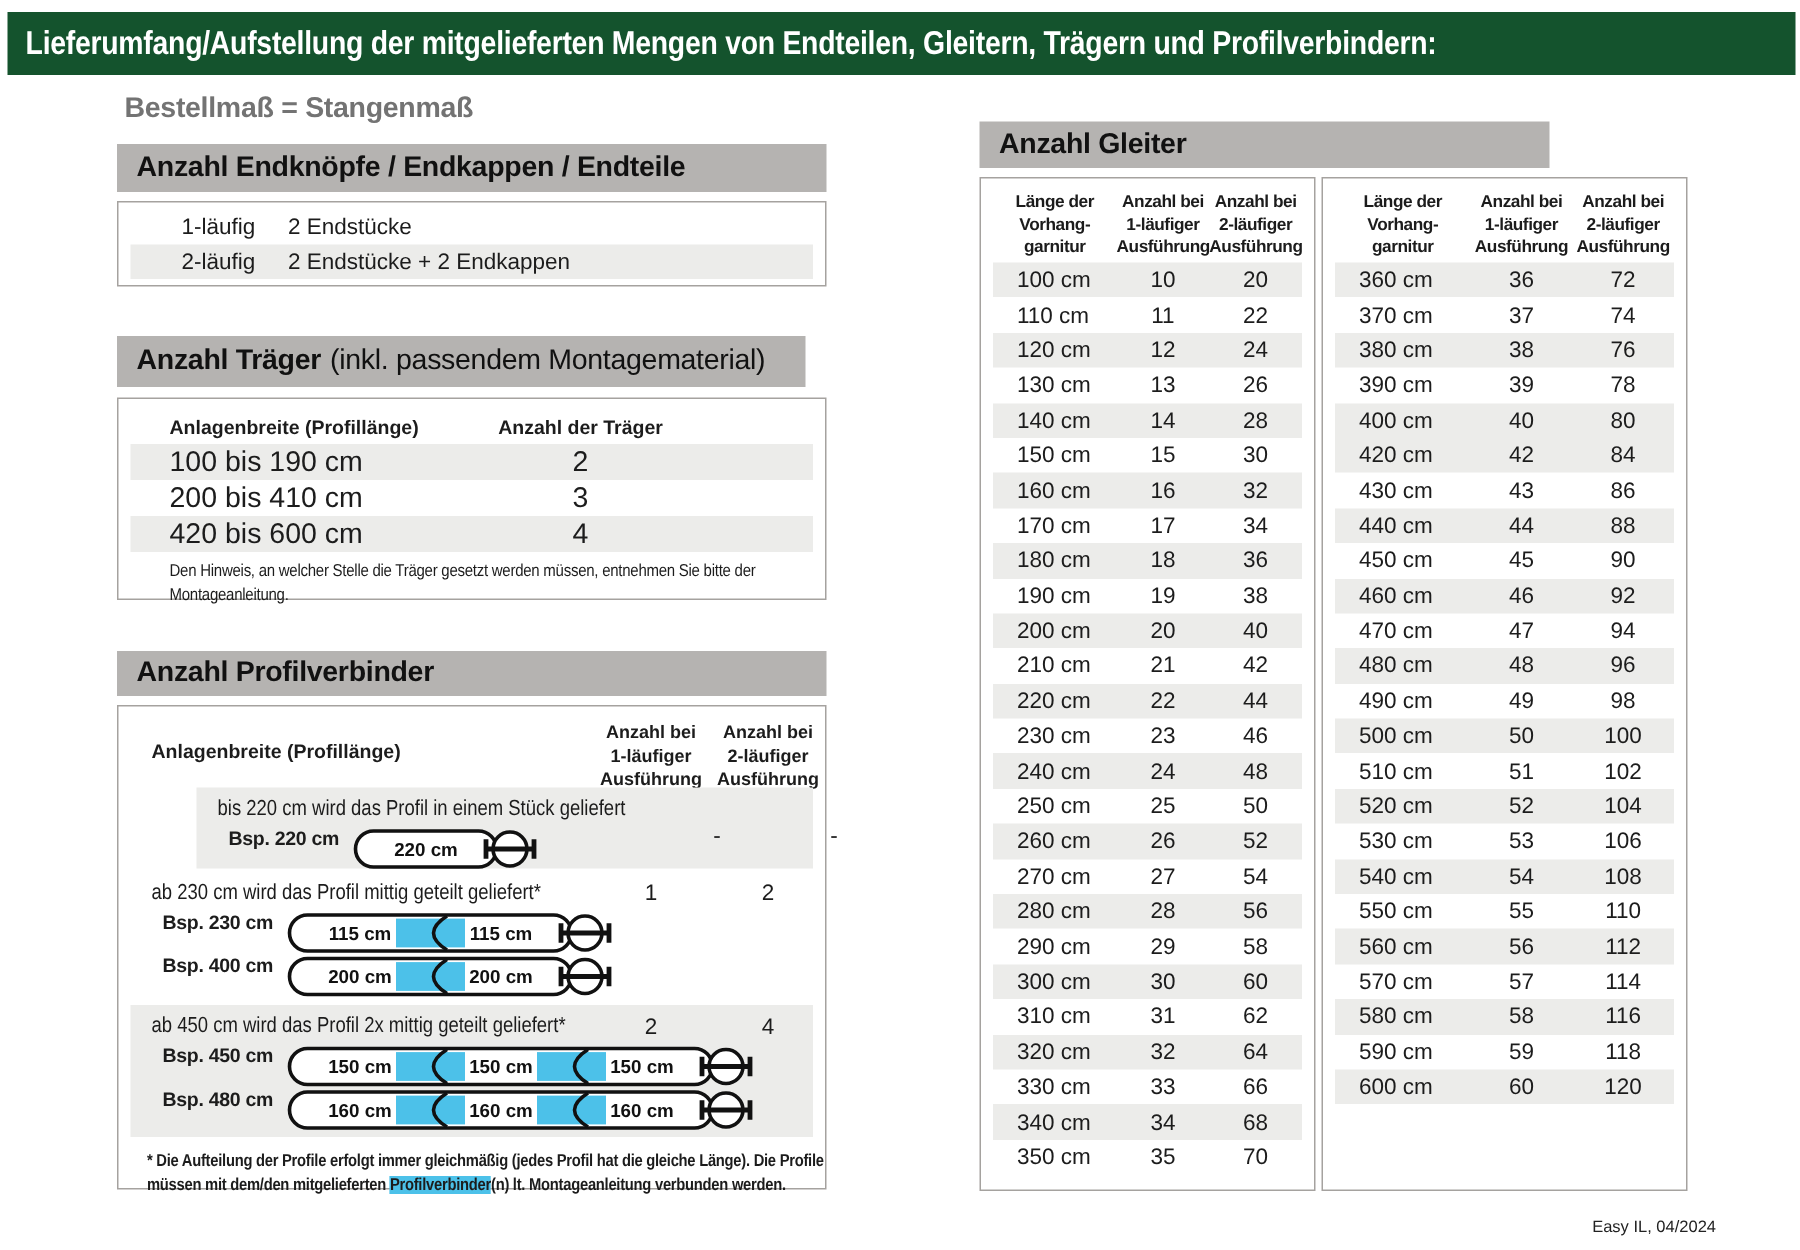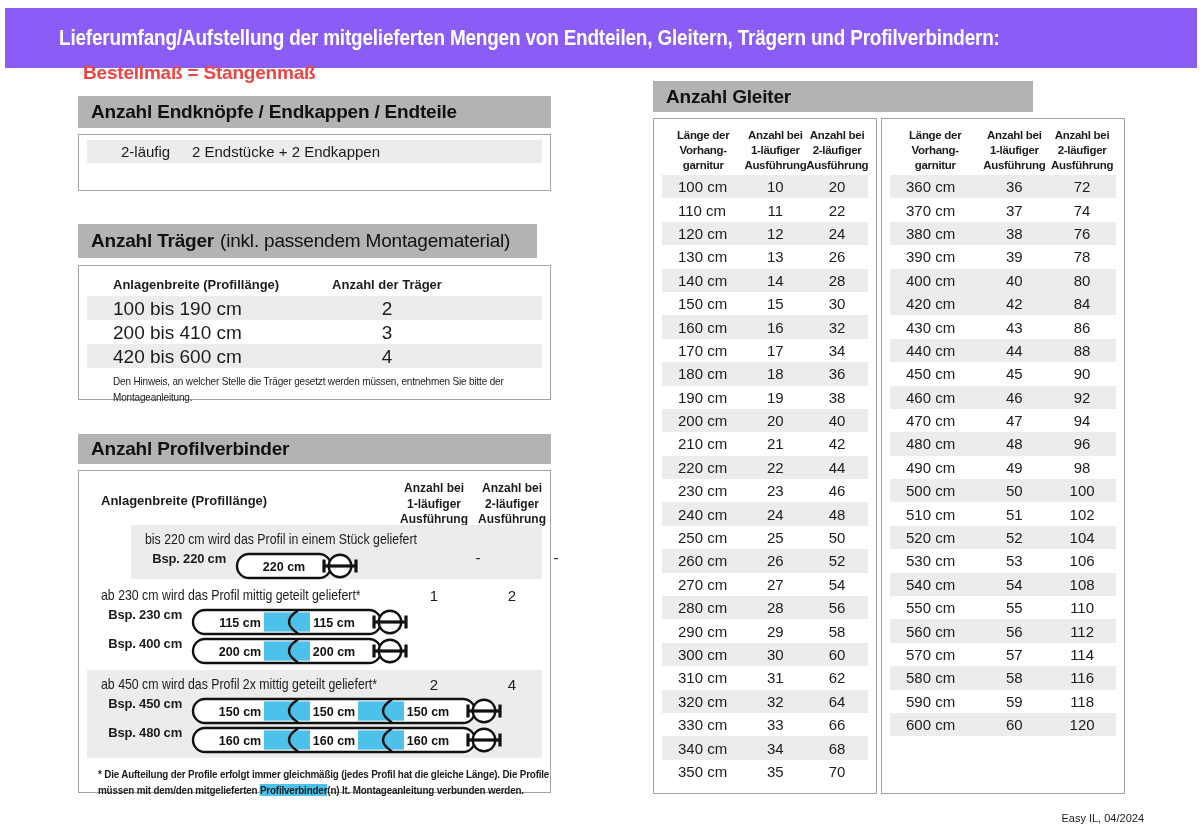--- a/index.html
+++ b/index.html
@@ -1,25 +1,25 @@
 <!DOCTYPE html>
 <html><head>
 <meta charset="utf-8">
 <style>
   * { margin:0; padding:0; box-sizing:border-box; }
   html,body { background:#fff; }
   body { font-family:"Liberation Sans","DejaVu Sans",sans-serif; color:#1c1c1c; }
   .page { position:relative; width:1200px; height:833px; background:#fff; overflow:hidden; }
 
   
-  .topbar { position:absolute; left:5px; top:8px; width:1192px; height:60px; background:#8b5cf6; display:flex; align-items:center;justify-content:center; }
+  .topbar { position:absolute; left:5px; top:8px; width:1192px; height:42px; background:#14532d; display:flex; align-items:center; }
   .topbar .ttl { display:inline-block; transform:scaleX(.86); transform-origin:0 50%; white-space:nowrap;
                  color:#fff; font-weight:700; font-size:22px; letter-spacing:-.2px; padding-left:14px; }
 
-  .subtitle { position:absolute; left:83px; top:62px; color:#ef4444; font-weight:700; font-size:19px; letter-spacing:-.2px; }
+  .subtitle { position:absolute; left:83px; top:62px; color:#737373; font-weight:700; font-size:19px; letter-spacing:-.2px; }
 
   
   .sec-h { position:absolute; background:#b5b3b1; color:#111; display:flex; align-items:center; padding-left:13px; font-size:19px; letter-spacing:-.2px; }
   .sec-h .b { font-weight:700; }
   .sec-h .r { font-weight:400; margin-left:6px; }
   .h-s1 { left:78px; top:96px;  width:473px; height:32px; }
   .h-s2 { left:78px; top:224px; width:459px; height:34px; }
   .h-s3 { left:78px; top:434px; width:473px; height:30px; }
   .h-gl { left:653px; top:81px; width:380px; height:31px; }
 
@@ -83,20 +83,24 @@
   <header class="topbar">
     <span class="ttl">Lieferumfang/Aufstellung der mitgelieferten Mengen von Endteilen, Gleitern, Trägern und Profilverbindern:</span>
   </header>
 
   <div class="subtitle">Bestellmaß = Stangenmaß</div>
 
   <div class="sec-h h-s1">
     <span class="b">Anzahl Endknöpfe / Endkappen / Endteile</span>
   </div>
   <div class="box b-s1">
+    <div class="et-row">
+      <span>1-läufig</span>
+      <span>2 Endstücke</span>
+    </div>
     <div class="et-row shade">
       <span>2-läufig</span>
       <span>2 Endstücke + 2 Endkappen</span>
     </div>
   </div>
 
   <div class="sec-h h-s2">
     <span class="b">Anzahl Träger</span>
     <span class="r">(inkl. passendem Montagematerial)</span>
   </div>

